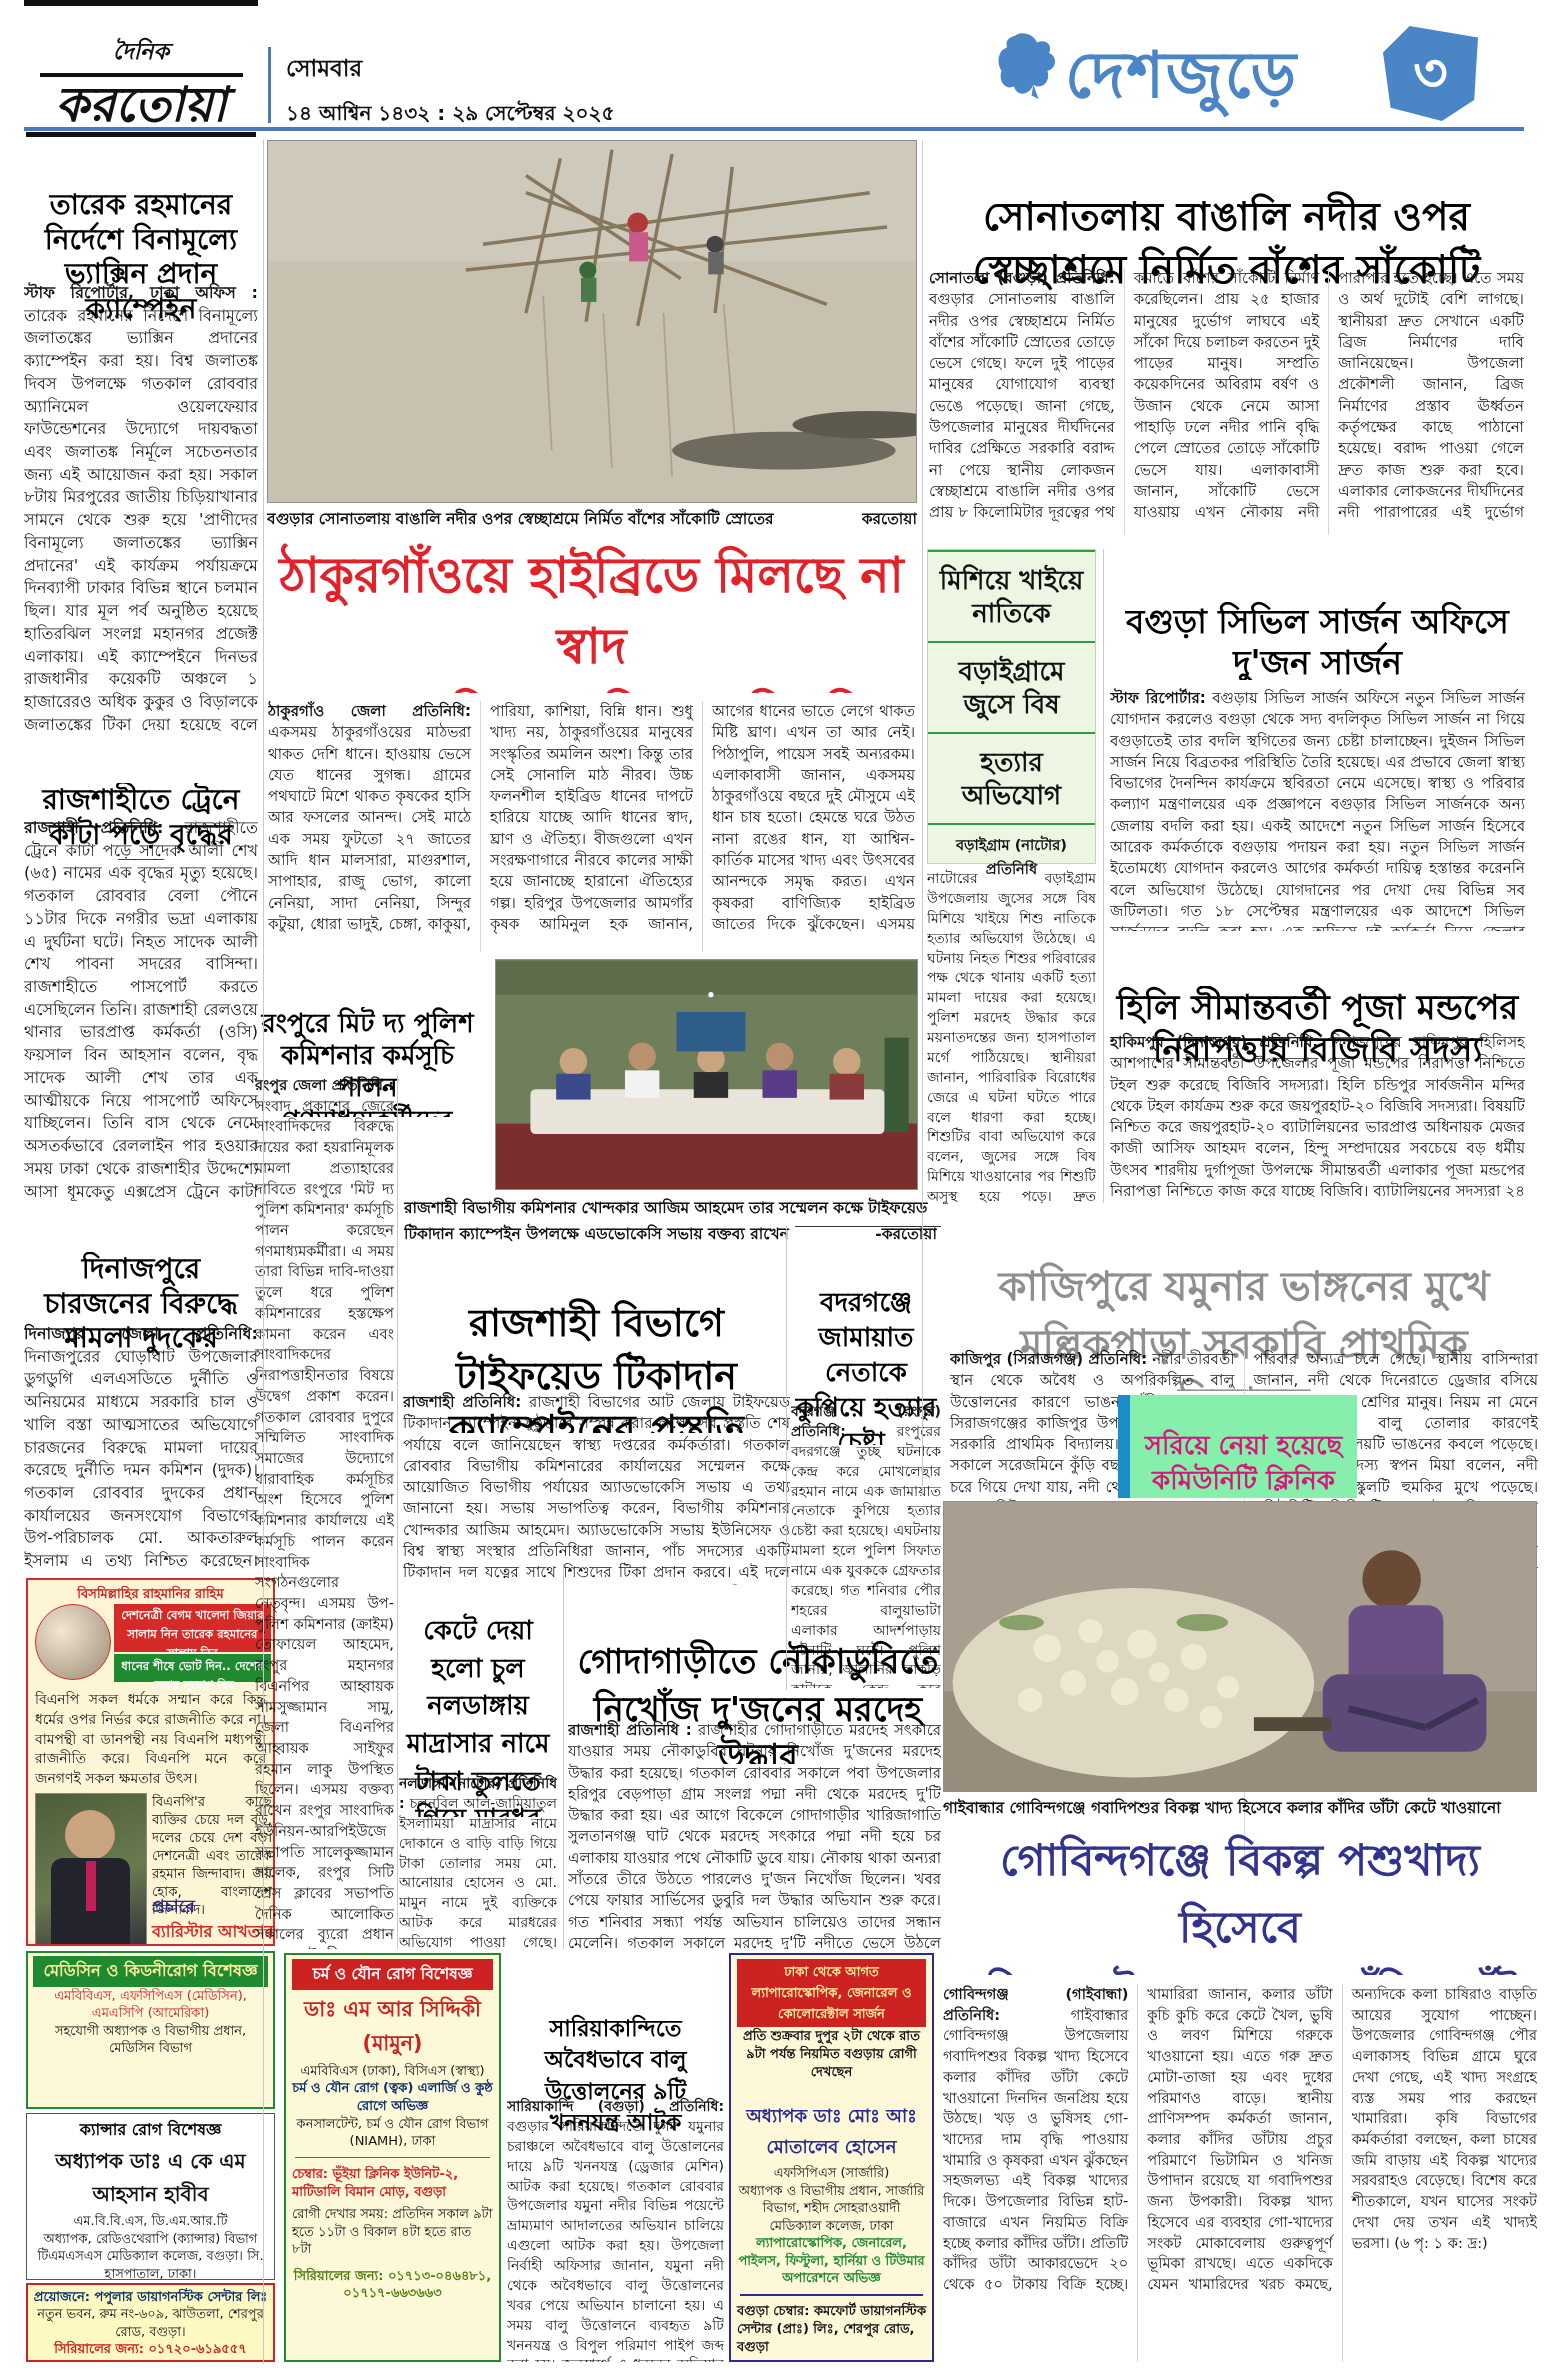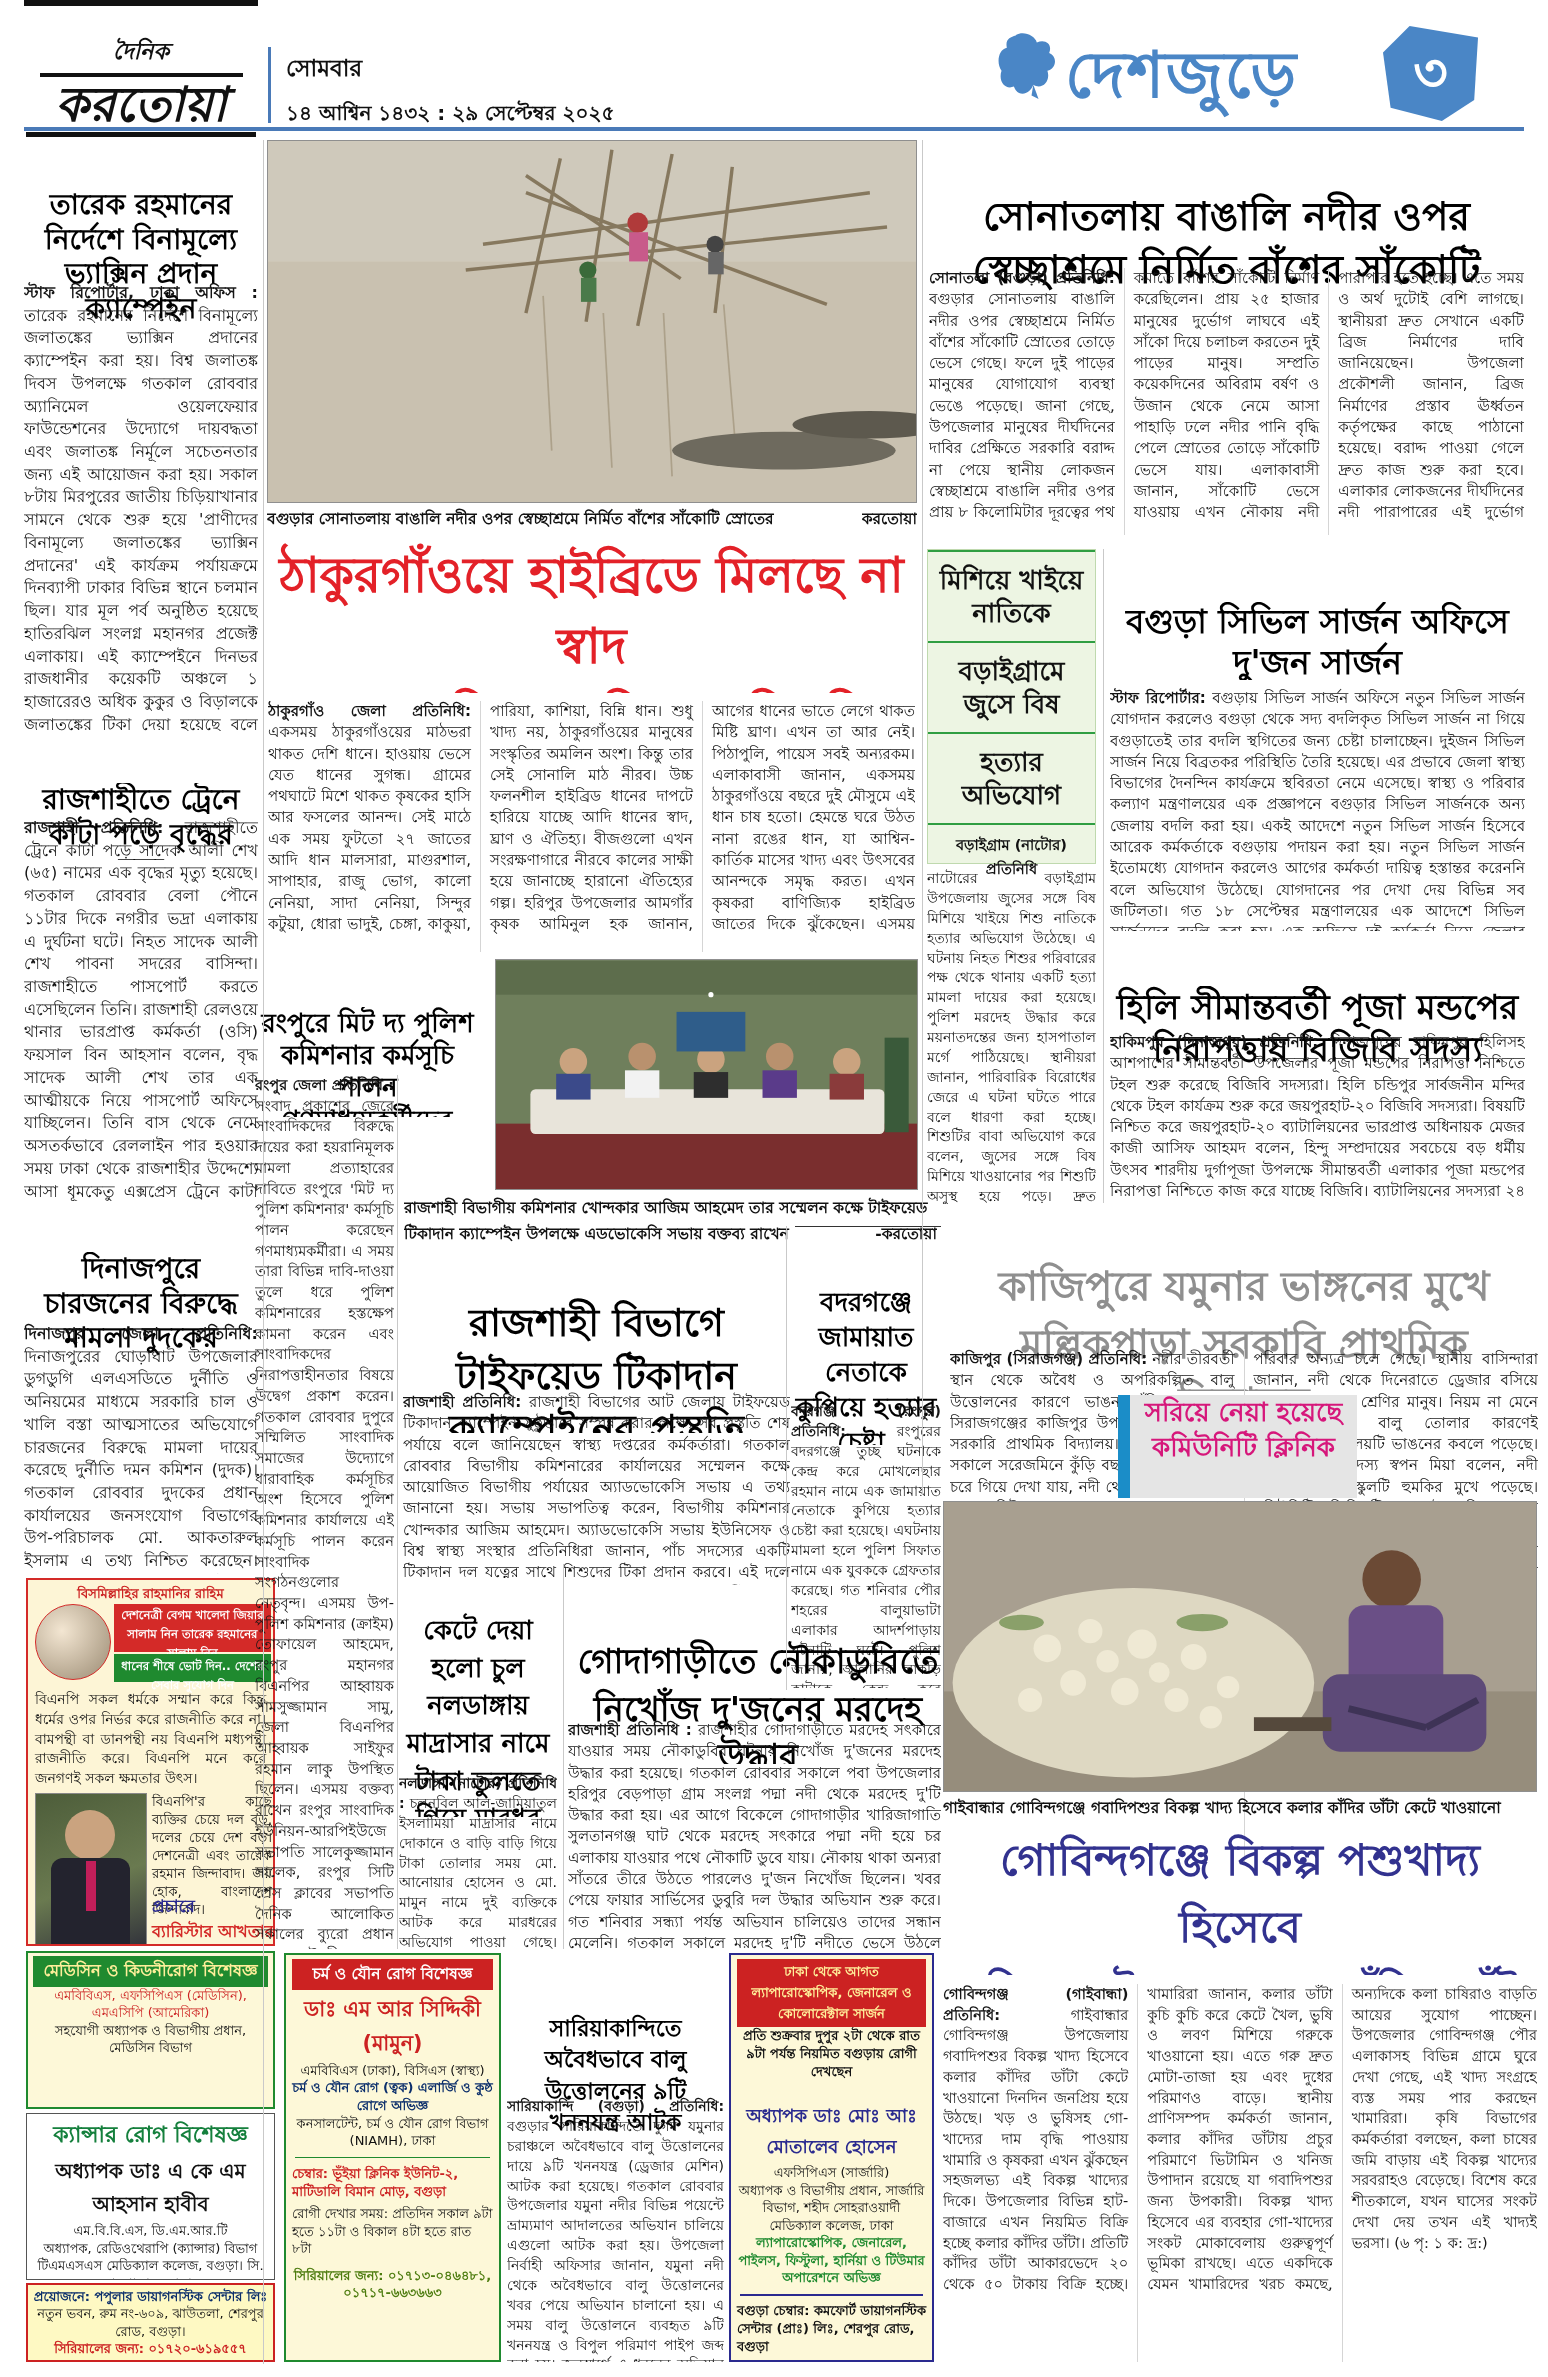--- a/index.html
+++ b/index.html
@@ -94,21 +94,21 @@
   </div>
 
   <div class="abs" style="left:26px;top:1951px;width:249px;height:158px;border:2.6px solid #1f8a2f;background:#fdf8d8;padding:3.4px 5.2px;overflow:hidden;">
     <div class="center" style="background:#1f8a2f;color:#ffef9a;font-size:16.3px;font-weight:bold;padding:1.7px 0;">মেডিসিন ও কিডনীরোগ বিশেষজ্ঞ</div>
     <div class="center small" style="color:#c22;">এমবিবিএস, এফসিপিএস (মেডিসিন), এমএসিপি (আমেরিকা)</div>
     <div class="center small">সহযোগী অধ্যাপক ও বিভাগীয় প্রধান, মেডিসিন বিভাগ</div>
 
   </div>
 
   <div class="abs" style="left:26px;top:2113px;width:249px;height:167px;border:1.7px solid #555;background:#fff;padding:3.4px 5.2px;overflow:hidden;">
-    <div class="center" style="font-size:22px;font-weight:bold;color:#15803d;">ক্যান্সার রোগ বিশেষজ্ঞ</div>
+    <div class="center" style="font-size:16px;font-weight:bold;color:#000000;">ক্যান্সার রোগ বিশেষজ্ঞ</div>
     <div class="center" style="font-size:20px;font-weight:bold;margin-top:1.7px;">অধ্যাপক ডাঃ এ কে এম আহসান হাবীব</div>
     <div class="center small">এম.বি.বি.এস, ডি.এম.আর.টি</div>
     <div class="center small">অধ্যাপক, রেডিওথেরাপি (ক্যান্সার) বিভাগ</div>
     <div class="center small">টিএমএসএস মেডিক্যাল কলেজ, বগুড়া। সি. হাসপাতাল, ঢাকা।</div>
 
   </div>
 
   <div class="abs" style="left:26px;top:2283px;width:249px;height:79px;border:2.6px solid #c22;background:#fef9c3;padding:2.6px 5.2px;overflow:hidden;">
     <div class="center small" style="font-weight:bold;color:#0b2e6b;">প্রয়োজনে: পপুলার ডায়াগনস্টিক সেন্টার লিঃ</div>
     <div class="center small">নতুন ভবন, রুম নং-৬০৯, ঝাউতলা, শেরপুর রোড, বগুড়া।</div>
@@ -241,21 +241,21 @@
     <span>রংপুরের বদরগঞ্জে তুচ্ছ ঘটনাকে কেন্দ্র করে মোখলেছার রহমান নামে এক জামায়াত নেতাকে কুপিয়ে হত্যার চেষ্টা করা হয়েছে। এঘটনায় মামলা হলে পুলিশ সিফাত নামে এক যুবককে গ্রেফতার করেছে। গত শনিবার পৌর শহরের বালুয়াভাটা এলাকার আদর্শপাড়ায় ঘটনাটি ঘটে। পুলিশ জানায়, জ্বালানির লাকড়ি কাটাকে কেন্দ্র করে মোখলেছার রহমানের সাথে প্রতিবেশী সিফাতের কথা কাটাকাটি হয়। এরই একপর্যায়ে সিফাত ক্ষিপ্ত হয়ে ধারালো অস্ত্র দিয়ে মোখলেছার রহমানকে (৬ পৃ: ২ ক: দ্র:)</span>
   </div>
 
   <div class="abs hl" style="left:950px;top:1209px;width:588px;height:134px;font-size:40px;line-height:1.45;color:#8f8f8f;">
     <span>কাজিপুরে যমুনার ভাঙ্গনের মুখে মল্লিকপাড়া সরকারি প্রাথমিক বিদ্যালয়</span>
   </div>
   <div class="abs body cols2" style="left:950px;top:1349px;width:588px;height:516px;font-size:15px;">
     <span class="byline">কাজিপুর (সিরাজগঞ্জ) প্রতিনিধি:</span>
     <span>নদীর তীরবর্তী স্থান থেকে অবৈধ ও অপরিকল্পিত বালু উত্তোলনের কারণে ভাঙন ঝুঁকিতে পড়েছে সিরাজগঞ্জের কাজিপুর উপজেলার মল্লিকপাড়া সরকারি প্রাথমিক বিদ্যালয়। গতকাল রোববার সকালে সরেজমিনে কুঁড়ি বছর বয়সী মল্লিকপাড়া চরে গিয়ে দেখা যায়, নদী থেকে বিদ্যালয়টি মাত্র কয়েক মিটার দূরে রয়েছে। স্কুল সংলগ্ন স্থানে ভাঙনের যে পরিস্থিতি তাতে যেকোন সময় টিনশেড স্কুল ভবনটি নদীগর্ভে চলে যেতে পারে। মল্লিকপাড়া সরকারি প্রাথমিক বিদ্যালয়টি এর আগেও বেশ কয়েকবার ভাঙনের কবলে পড়েছে। ভাঙনের হুমকিতে গত কয়েকদিনে প্রায় একশ' পরিবার অন্যত্র চলে গেছে। স্থানীয় বাসিন্দারা জানান, নদী থেকে দিনেরাতে ড্রেজার বসিয়ে বালু তোলে এক শ্রেণির মানুষ। নিয়ম না মেনে অপরিকল্পিতভাবে বালু তোলার কারণেই ঘরবাড়িসহ বিদ্যালয়টি ভাঙনের কবলে পড়েছে। স্থানীয় ইউপি সদস্য স্বপন মিয়া বলেন, নদী ভাঙনের ফলে স্কুলটি হুমকির মুখে পড়েছে। কমিউনিটি ক্লিনিকটি আগেই সরিয়ে নেয়া হয়েছে। উপজেলা নির্বাহী অফিসার জানান, বিদ্যালয়টি রক্ষায় প্রয়োজনীয় ব্যবস্থা নেয়া হবে এবং অবৈধ বালু উত্তোলনের বিরুদ্ধে অভিযান চালানো হবে। (৬ পৃ: ১ ক: দ্র:)</span>
   </div>
-  <div class="abs" style="left:1118px;top:1395px;width:239px;height:103px;background:#e5e5e5;border-left:12px solid #1b8dc8;display:flex;align-items:flex-start;justify-content:center;">
+  <div class="abs" style="left:1118px;top:1395px;width:239px;height:103px;background:#86efac;border-left:12px solid #1b8dc8;display:flex;align-items:flex-end;justify-content:center;">
     <div style="font-size:26px;font-weight:bold;color:#d6177b;text-align:center;line-height:1.35;">সরিয়ে নেয়া হয়েছে কমিউনিটি ক্লিনিক</div>
   </div>
 
   <div class="abs hl" style="left:399px;top:1564px;width:158px;height:205px;font-size:26px;line-height:1.45;">কেটে দেয়া হলো চুল নলডাঙ্গায় মাদ্রাসার নামে টাকা তুলতে গিয়ে মারধর</div>
   <div class="abs body" style="left:399px;top:1774px;width:158px;height:175px;font-size:14px;">
     <span class="byline">নলডাঙ্গা (নাটোর) প্রতিনিধি :</span>
     <span>চলনবিল আল-জামিয়াতুল ইসলামিয়া মাদ্রাসার নামে দোকানে ও বাড়ি বাড়ি গিয়ে টাকা তোলার সময় মো. আনোয়ার হোসেন ও মো. মামুন নামে দুই ব্যক্তিকে আটক করে মারধরের অভিযোগ পাওয়া গেছে। একপর্যায়ে স্থানীয় লোকজন তাদের প্রতারক সন্দেহে আটক করে। এরপর উভয়ের চুল কেটে দেয়া হয়। খবর পেয়ে পুলিশ গিয়ে তাদের উদ্ধার করে থানায় নিয়ে যায়। এ ঘটনায় এলাকায় চাঞ্চল্যের সৃষ্টি হয়েছে। পুলিশ জানায়, প্রকৃত ঘটনা তদন্ত করে আইনগত ব্যবস্থা নেয়া হবে। (৬ পৃ: ৩ ক: দ্র:)</span>
   </div>
 
   <div class="abs hl" style="left:575px;top:1590px;width:366px;height:126px;font-size:34px;line-height:1.4;">গোদাগাড়ীতে নৌকাডুবিতে নিখোঁজ দু'জনের মরদেহ উদ্ধার</div>

